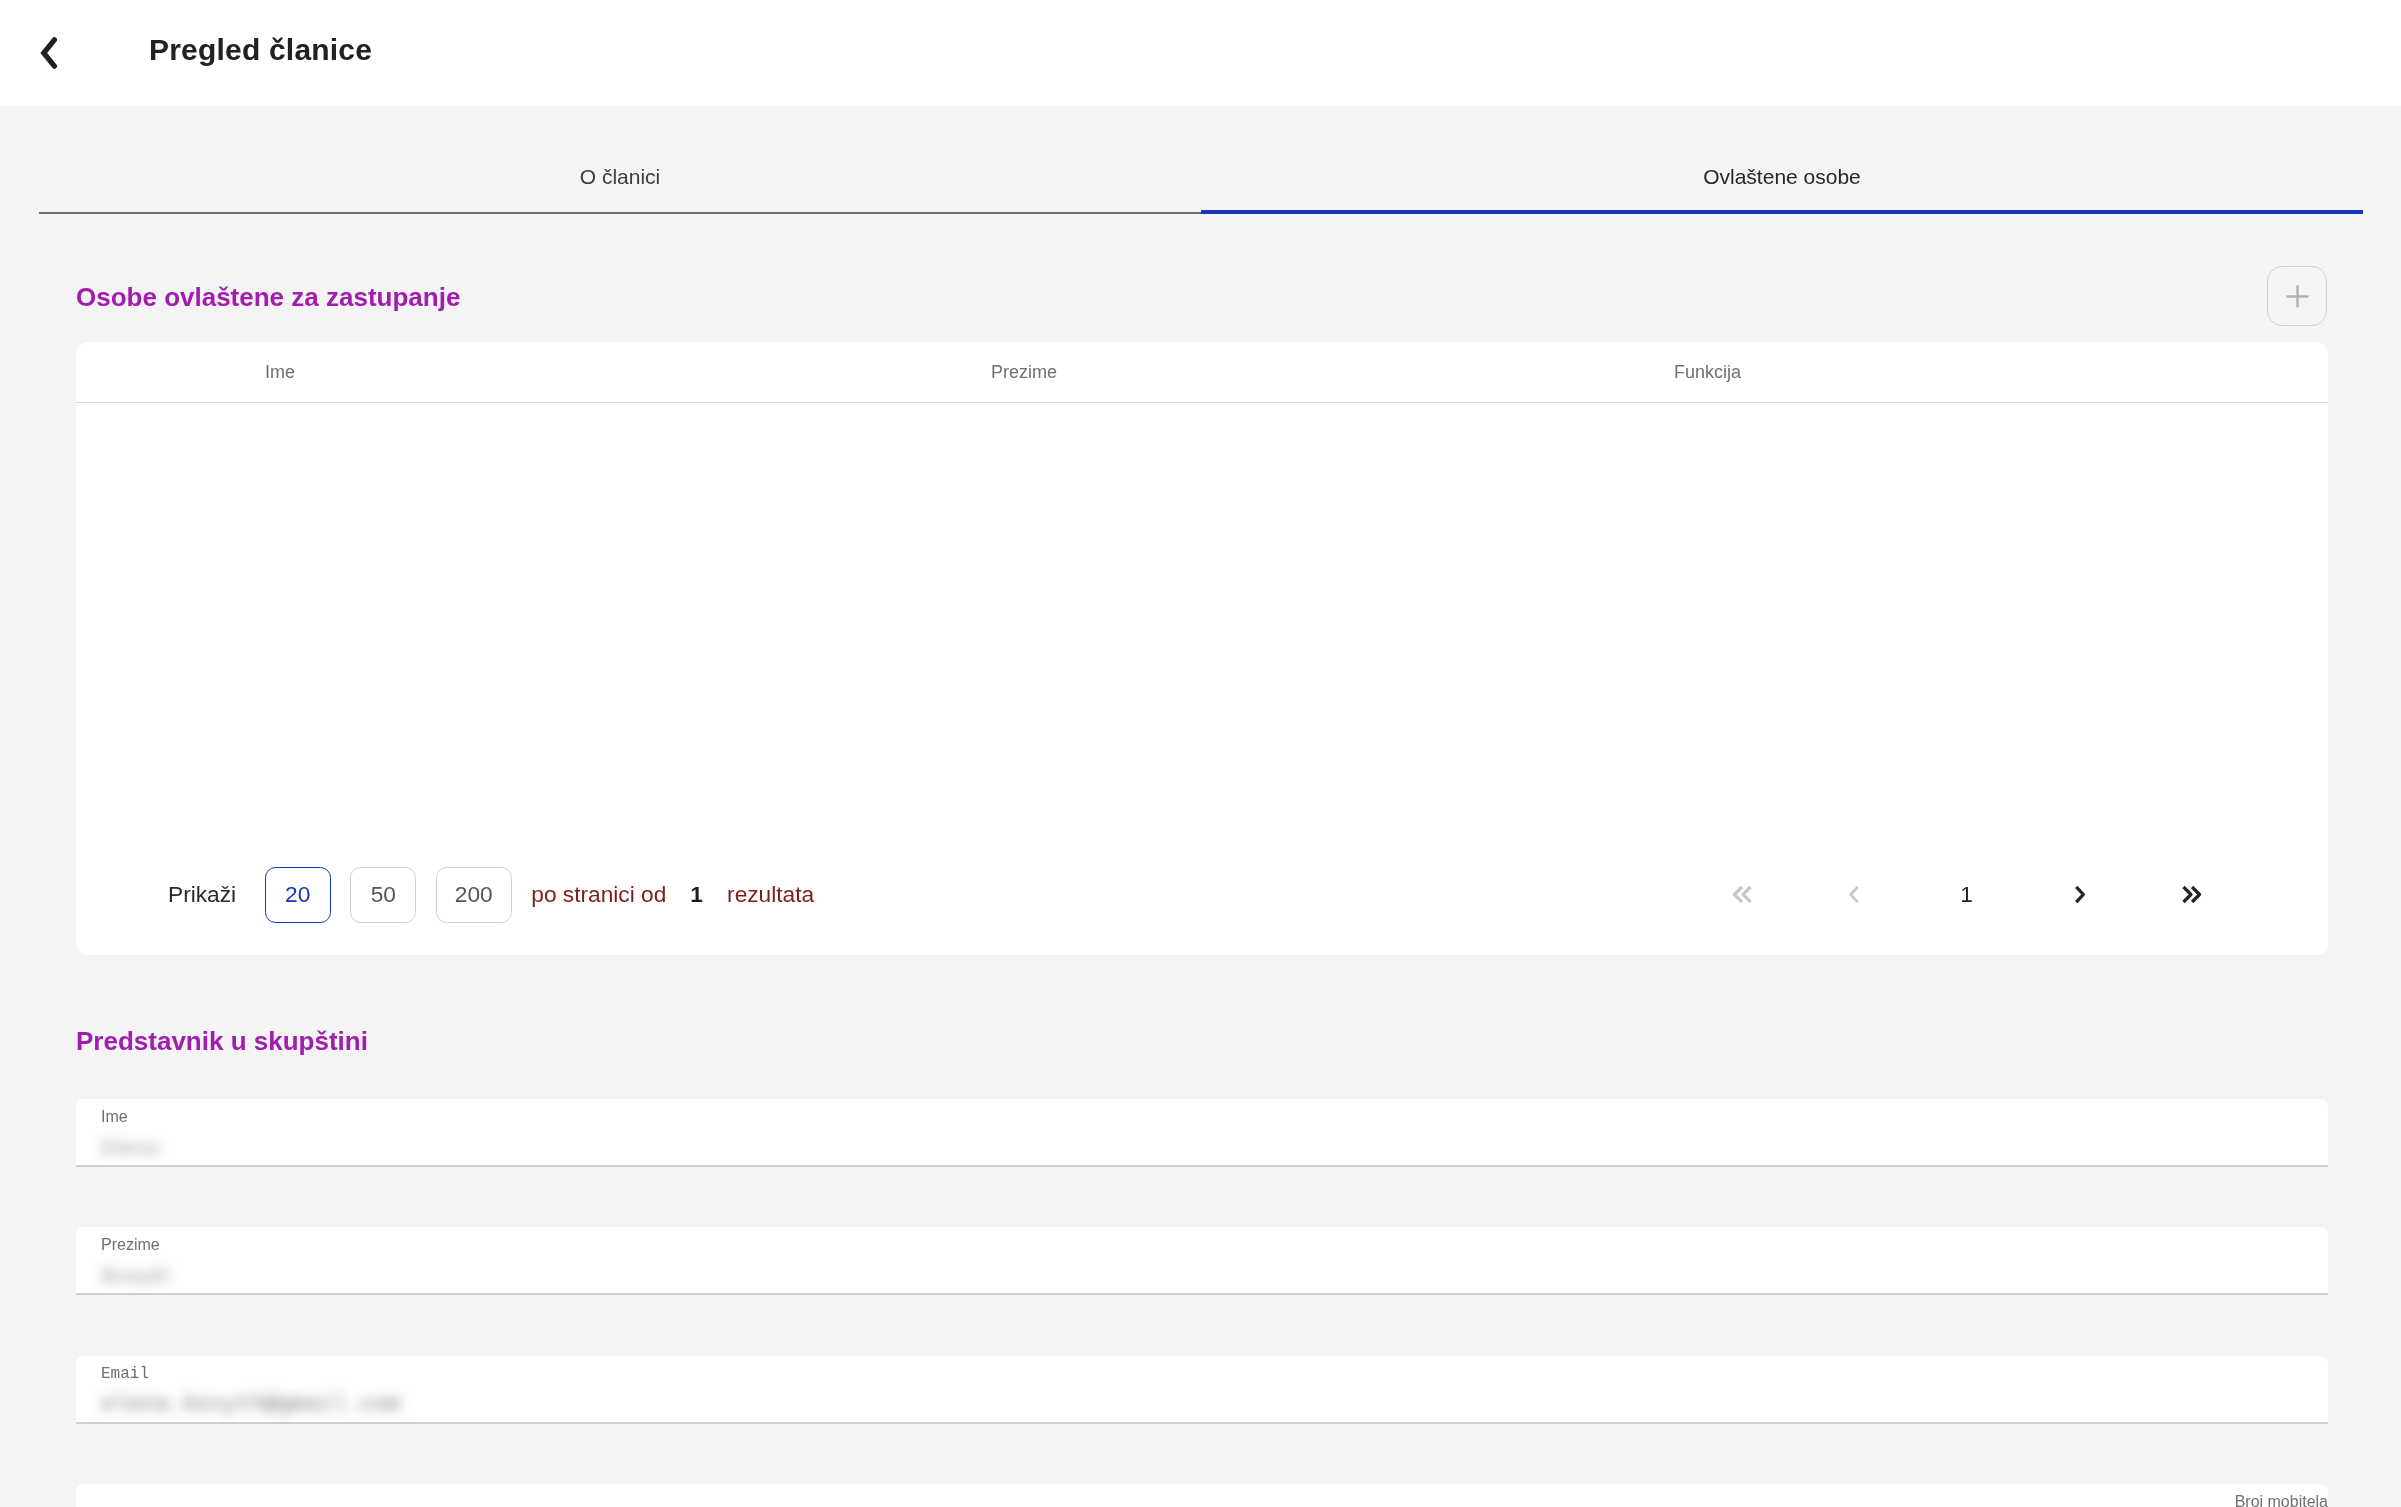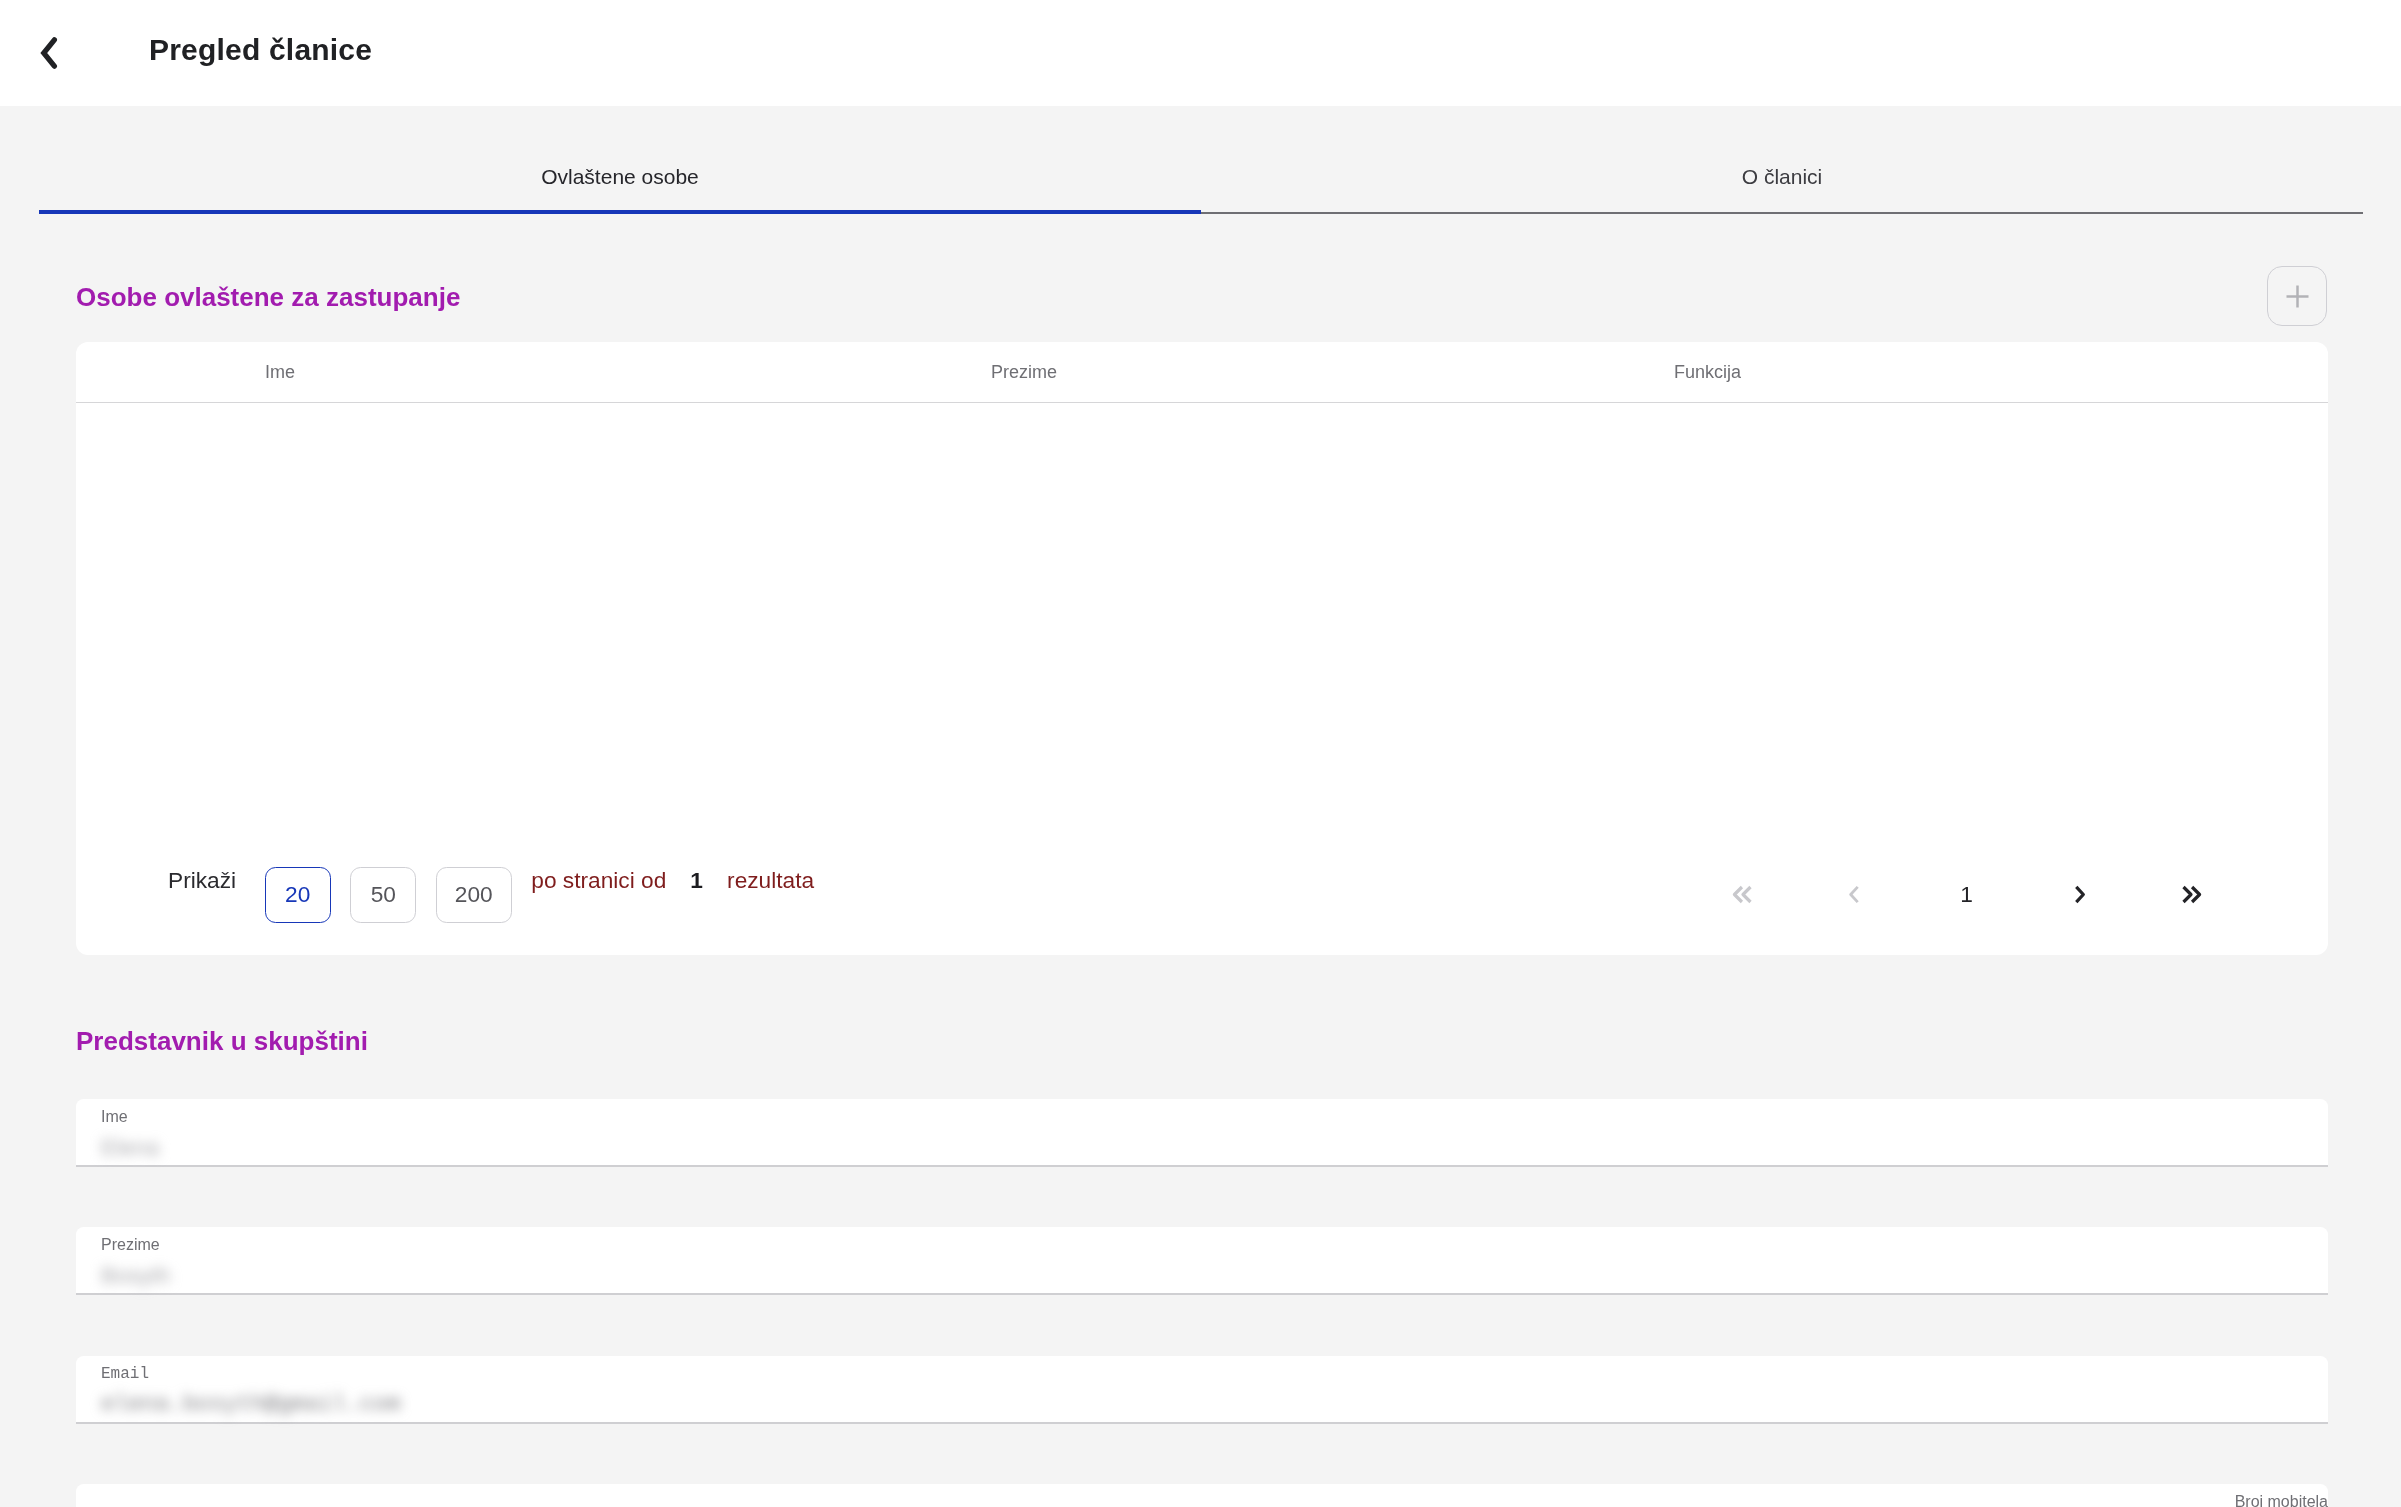--- a/index.html
+++ b/index.html
@@ -34,21 +34,21 @@
   .trow { position:absolute; left:0; top:63px; width:100%; height:91px; border-bottom:1.5px solid #d6d6d8; display:grid; grid-template-columns:408px 1080px 287px 1fr; align-items:center; }
   .td { text-align:center; font-size:24px; color:#27272a; }
   .td-actions { display:flex; justify-content:flex-end; padding-right:22.7px; }
   .blur-light { color:#a8a8ac; filter:blur(6px); }
   .blur-dark  { color:#7c7c80; filter:blur(6px); }
 
   .icon-btn { width:61px; height:61px; border:1.5px solid #d6d6da; border-radius:13.6px; background:#ffffff; display:flex; align-items:center; justify-content:center; cursor:pointer; }
 
   
   .pagination { position:absolute; left:0; bottom:0; width:100%; height:121px; display:flex; align-items:center; }
-  .pag-left { display:flex; align-items:flex-start; gap:19.6px; padding-left:92px; }
+  .pag-left { display:flex; align-items:center; gap:19.6px; padding-left:92px; }
   .pag-label { font-size:22.7px; color:#2a2a2e; }
   .size-btn { height:56px; min-width:66px; padding:0 18px; border:1.5px solid #cfcfd4; border-radius:10.6px; background:#ffffff; font-family:"Liberation Sans",sans-serif; font-size:22.7px; color:#55555a; cursor:pointer; display:flex; align-items:center; justify-content:center; }
   .size-btn.selected { border-color:#1737b8; color:#1737b8;margin-left:9px; }
   .pag-text { font-size:22.7px; color:#7f1d1d; }
   .pag-total { font-size:22.7px; font-weight:700; color:#1c1c20; margin:0 4.5px; }
   .pag-right { margin-left:auto; display:flex; align-items:center; gap:79px; padding-right:121px; }
   .nav-btn { background:none; border:none; cursor:pointer; display:flex; align-items:center; justify-content:center; width:33px; height:33px; }
   .page-num { font-size:22.7px; color:#232327; }
 
   
@@ -72,25 +72,25 @@
       <span>
         <svg width="30" height="36" viewBox="0 0 24 28">
           <polyline points="15.5,3.5 7,14 15.5,24.5" fill="none" stroke="#202124" stroke-width="4.2" stroke-linecap="round" stroke-linejoin="miter"></polyline>
         </svg>
       </span>
     </button>
     <div class="page-title">Pregled članice</div>
   </div>
 
   <div class="tabbar">
+    <div class="tab">
+      <span>O članici</span>
+    </div>
     <div class="tab active">
       <span>Ovlaštene osobe</span>
-    </div>
-    <div class="tab">
-      <span>O članici</span>
     </div>
   </div>
 
   <div class="section-title st1">Osobe ovlaštene za zastupanje</div>
 
   <button class="add-btn">
     <span>
       <svg width="33" height="33" viewBox="0 0 24 24">
         <path d="M12 4v16M4 12h16" stroke="#b2b2b6" stroke-width="1.8" fill="none"></path>
       </svg>

